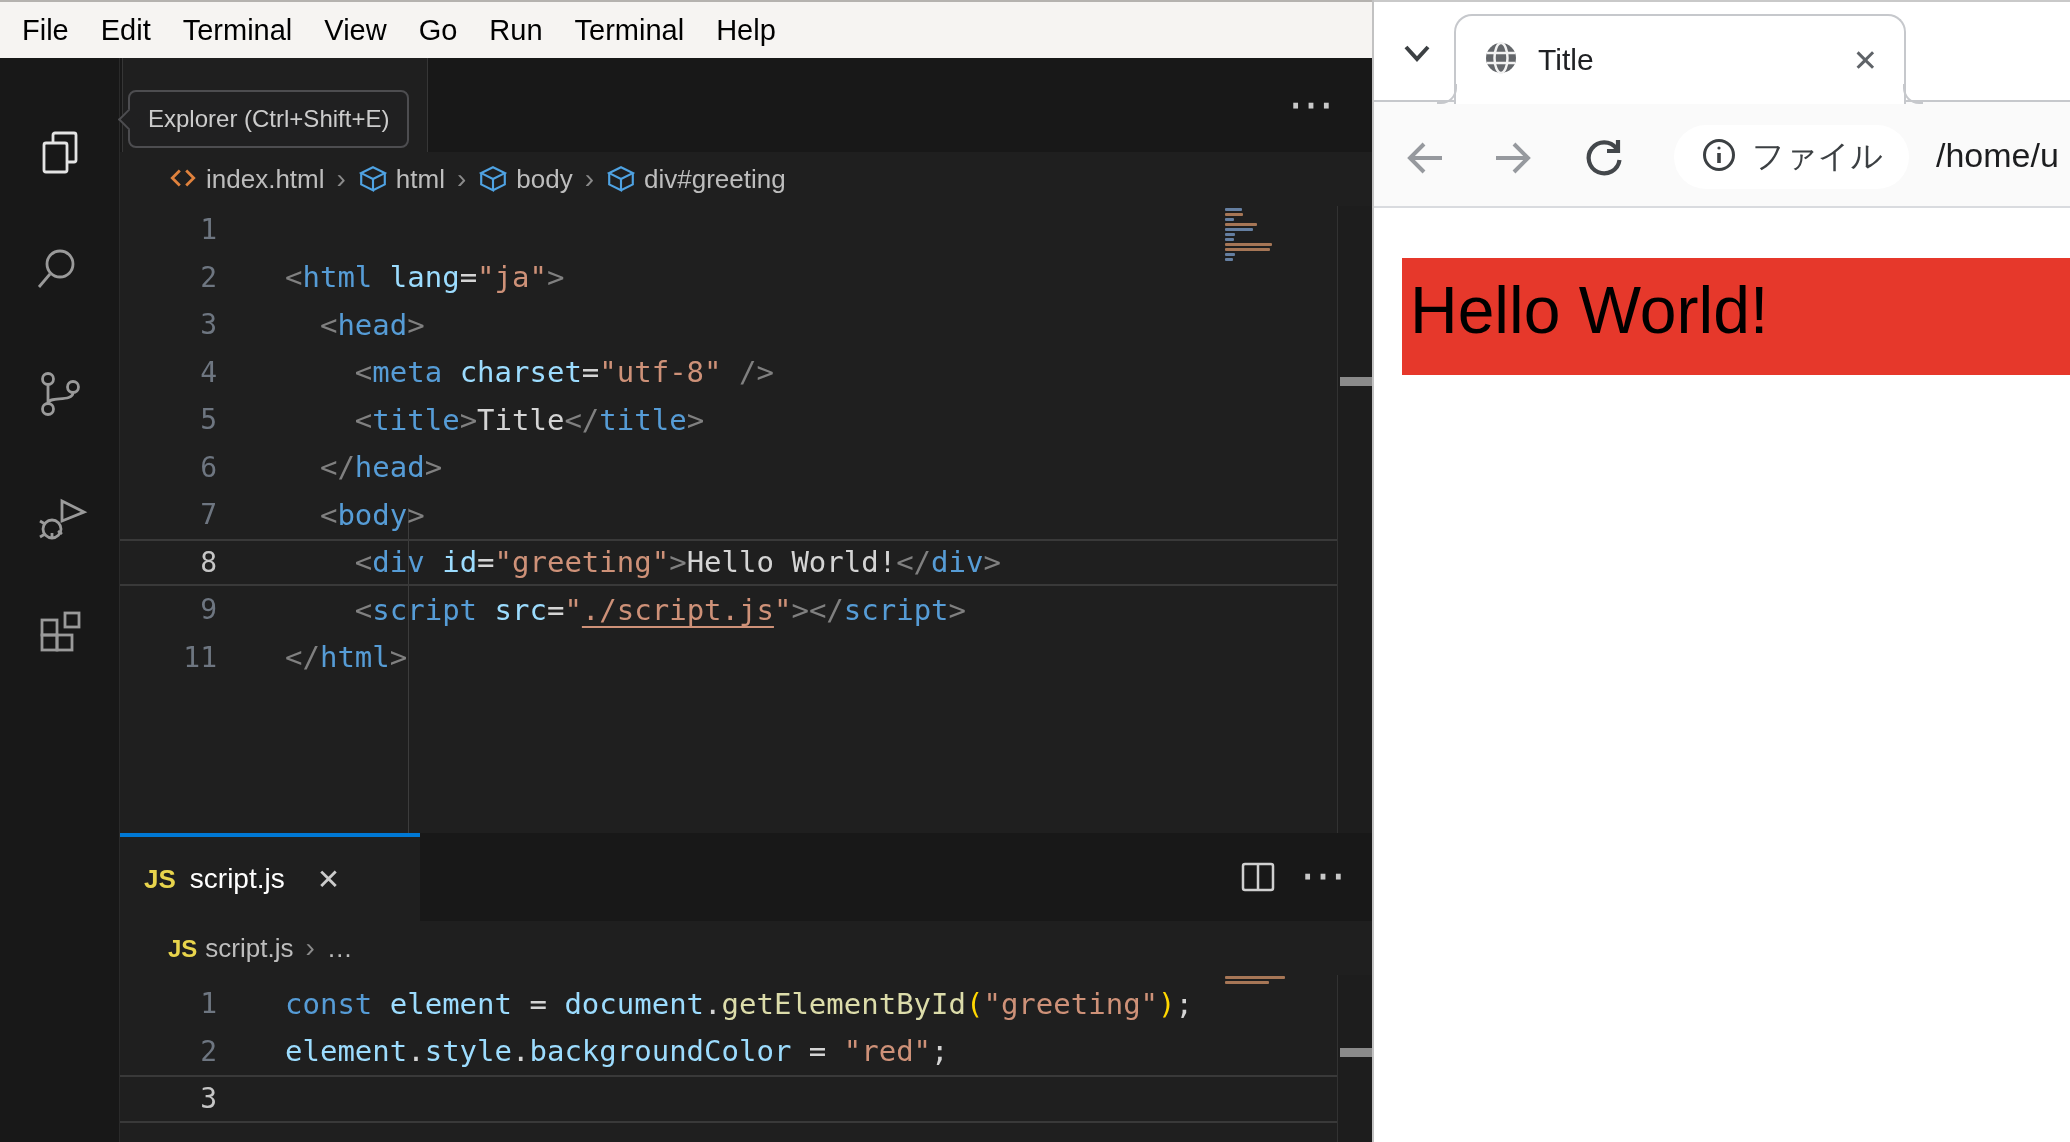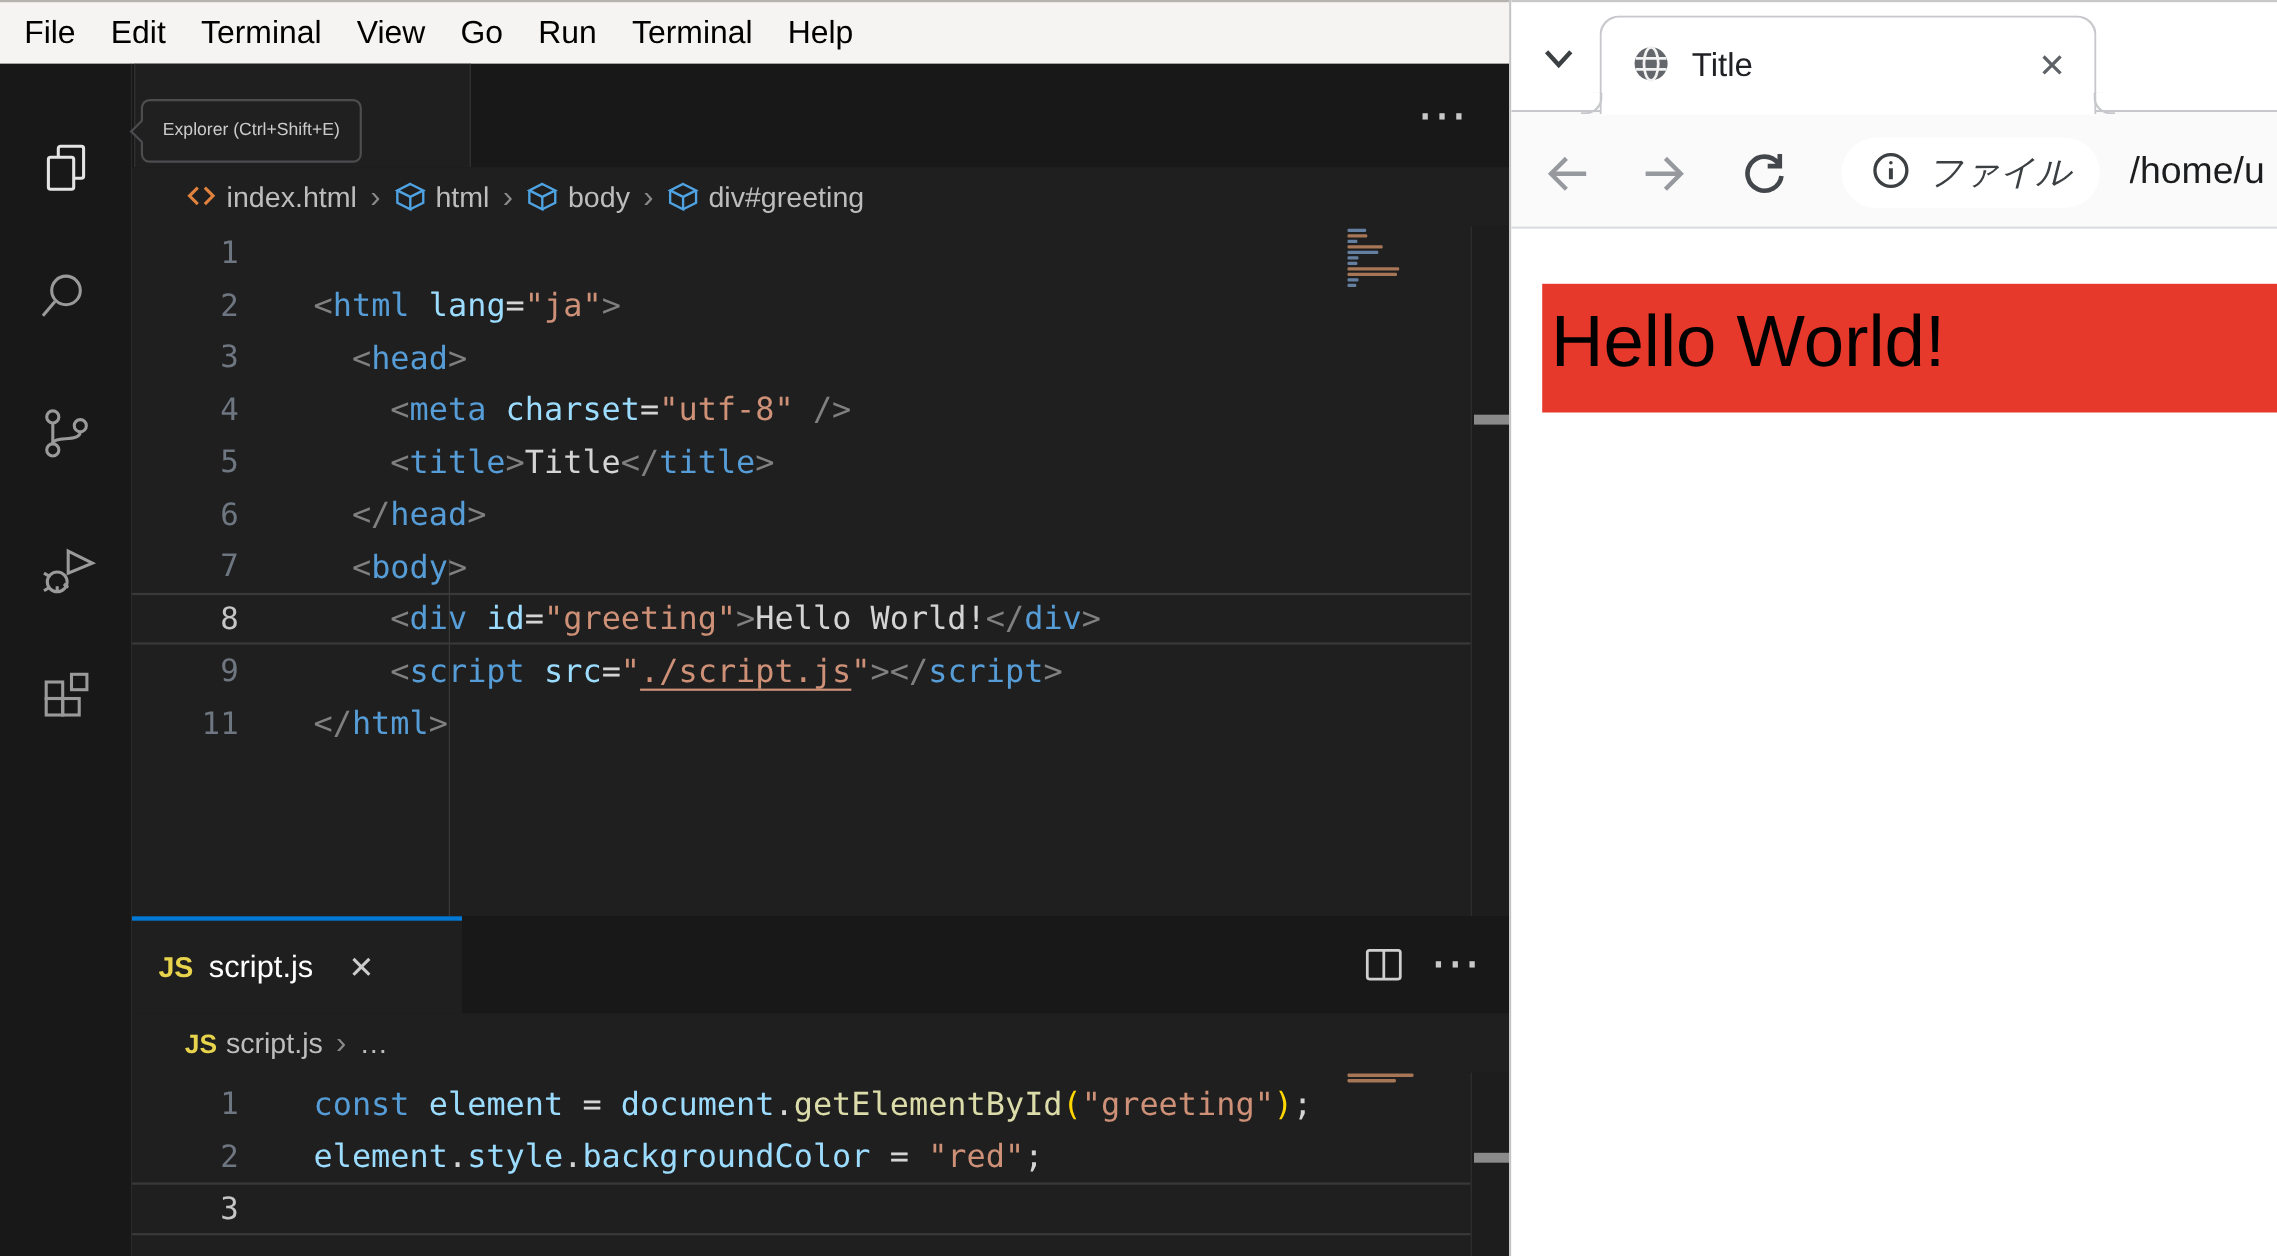--- a/index.html
+++ b/index.html
@@ -20,21 +20,21 @@
   .act-icon svg { width:56px; height:56px; display:block; }
 
   
   #tabbar1 { position:absolute; left:120px; top:58px; width:1252px; height:94px; background:#181818; }
   #tab1 { position:absolute; left:2px; top:0; width:306px; height:94px; background:#1f1f1f;
     border-left:1px solid #363636; border-right:1px solid #363636; }
   .more-btn { position:absolute; font-size:46px; color:#c8c8c8; line-height:40px; cursor:pointer; }
   #more1 { left:1168px; top:26px; }
 
   #tooltip { position:absolute; left:128px; top:90px; height:58px; background:#202021;
-    border:2px solid #4d4d50; border-radius:8px; color:#cccccc; font-size:16px;
+    border:2px solid #4d4d50; border-radius:8px; color:#cccccc; font-size:24px;
     display:flex; align-items:center; padding:0 18px; white-space:nowrap; z-index:40; }
   #tooltip .arrow { position:absolute; left:-9px; top:20px; width:15px; height:15px; background:#202021;
     border-left:2px solid #4d4d50; border-bottom:2px solid #4d4d50; transform:rotate(45deg); }
 
   .breadcrumb { position:absolute; left:120px; width:1252px; background:#1f1f1f; display:flex;
     align-items:center; font-size:26px; color:#bdbdbd; padding-left:48px; gap:10px; }
   #breadcrumb1 { top:152px; height:54px; }
   #breadcrumb2 { top:921px; height:54px; }
   .crumb-sep { color:#8a8a8a; font-size:28px; padding:0 2px; }
   .crumb-item { display:flex; align-items:flex-start; gap:8px; cursor:pointer; }
@@ -93,21 +93,21 @@
   #btab .tab-title { font-size:30px; color:#202124; flex:1; }
   #btab .tab-close { font-size:30px; color:#5f6368; cursor:pointer; }
 
   #btoolbar { position:absolute; left:0; top:102px; width:698px; height:106px; background:#fafafa;
     border-bottom:2px solid #d9dbdf; }
   .nav-btn { position:absolute; top:32px; width:48px; height:48px; cursor:pointer; }
   #nav-back { left:26px; color:#96999e; }
   #nav-fwd  { left:116px; color:#96999e; }
   #nav-reload { left:206px; color:#43474b; }
   #omnibox-chip { position:absolute; left:300px; top:23px; height:64px; border-radius:32px; background:#ffffff;
-    display:flex; align-items:center; padding:0 26px; gap:14px; cursor:pointer;font-style:italic; }
+    display:flex; align-items:center; padding:0 26px; gap:14px; cursor:pointer; }
   #omnibox-chip .chip-label { font-size:32px; color:#3c4043; }
   #url-text { position:absolute; left:562px; top:0; height:106px; display:flex; align-items:center;
     font-size:34px; color:#1c1d1f; white-space:nowrap; overflow:hidden; width:136px; cursor:text; }
 
   #bcontent { position:absolute; left:0; top:208px; width:698px; height:934px; background:#ffffff; }
   #red-div { position:absolute; left:28px; top:50px; width:670px; height:117px;
     line-height:104px; padding-left:8px; font-size:66px; color:#000; }
 </style>
 </head>
 <body>

